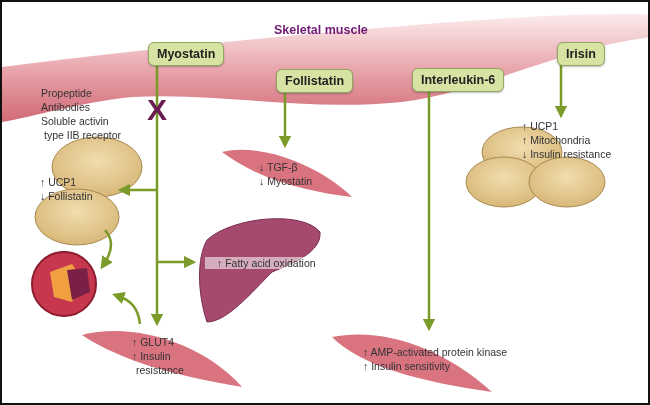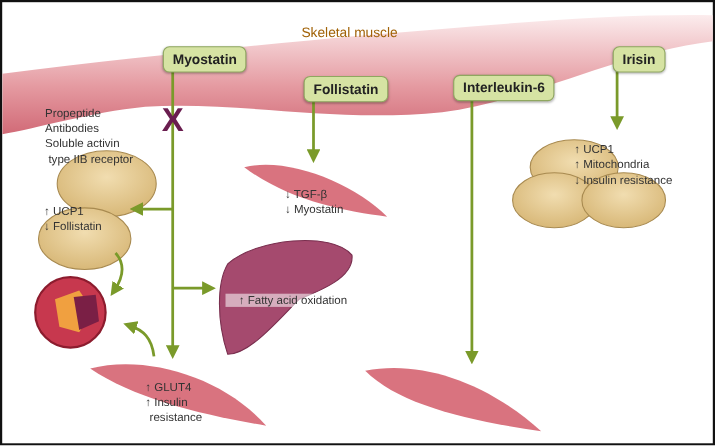--- a/index.html
+++ b/index.html
@@ -2,22 +2,22 @@
 <html><head>
 <meta charset="utf-8">
 <style>
   html,body{margin:0;padding:0;background:#fff;}
   #stage{position:relative;width:650px;height:405px;overflow:hidden;background:#fff;
     box-sizing:border-box;border:2px solid #111;font-family:"Liberation Sans",sans-serif;}
   svg.bg{position:absolute;left:0;top:0;}
   .box{position:absolute;height:22px;line-height:22px;padding:0 8px;background:#d6e3a3;
     border:1px solid #8fa760;border-radius:6px;font-weight:bold;font-size:12.5px;color:#222;
     text-align:center;box-shadow:0 1px 2px rgba(0,0,0,.25);white-space:nowrap;margin-left:24px;}
-  .lbl{position:absolute;font-size:10.5px;color:#333;line-height:14px;white-space:nowrap;margin-top:10px;}
-  .title{position:absolute;font-size:12.5px;font-weight:normal;color:#a16207;}
+  .lbl{position:absolute;font-size:10.5px;color:#333;line-height:14px;white-space:nowrap;}
+  .title{position:absolute;font-size:12.5px;font-weight:bold;color:#701a75;}
   .xmark{position:absolute;font-size:30px;font-weight:bold;color:#6a1d4f;line-height:30px;}
   .tag{background:rgba(255,255,255,.55);padding:0 12px;}
 </style>
 </head>
 <body>
 
 <div id="stage">
 <svg class="bg" width="650" height="405">
   <defs>
     <linearGradient id="mg" x1="0" y1="0" x2="0" y2="1">
@@ -87,18 +87,22 @@
 <div class="lbl" style="left:130px;top:333px">
   <div>↑ GLUT4</div>
       <div>↑ Insulin</div>
       <div style="padding-left:4px">resistance</div>
 </div>
 
 <div class="lbl" style="left:257px;top:158px">
   <div>↓ TGF-β</div>
       <div>↓ Myostatin</div>
 </div>
+<div class="lbl" style="left:361px;top:343px">
+  <div>↑ AMP-activated protein kinase</div>
+      <div>↑ Insulin sensitivity</div>
+</div>
 <div class="lbl" style="left:520px;top:117px">
   <div>↑ UCP1</div>
       <div>↑ Mitochondria</div>
       <div>↓ Insulin resistance</div>
 </div>
 </div>
 
 </body></html>

